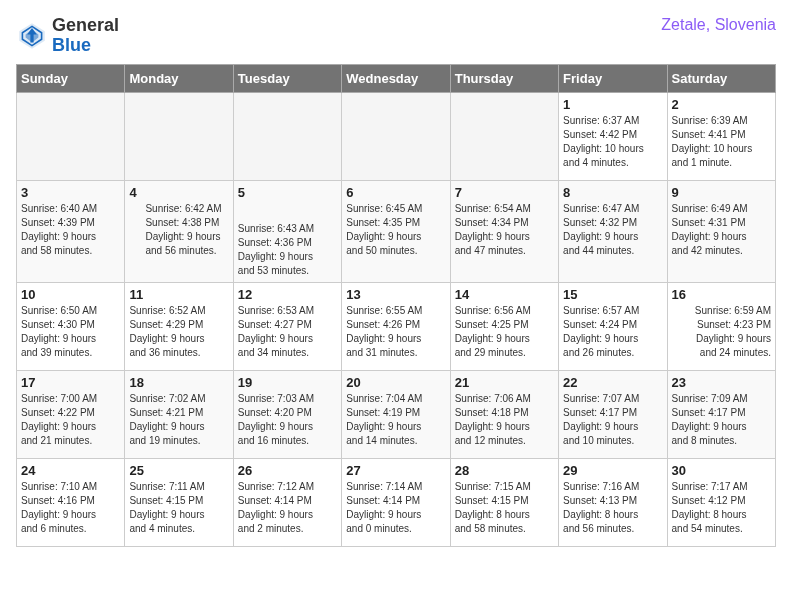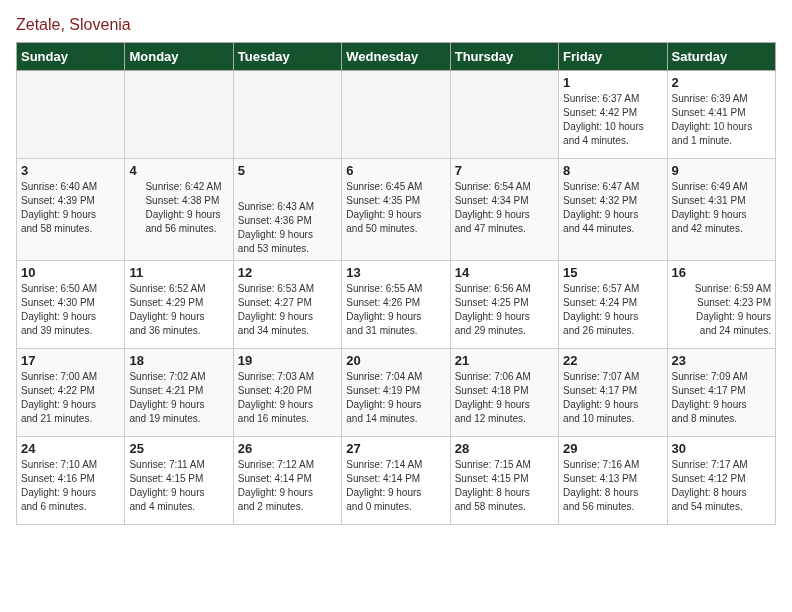--- a/index.html
+++ b/index.html
@@ -43,29 +43,29 @@
     .title-block {
       text-align: right;
     }
     .month-title {
       font-size: 36px;
       font-weight: normal;
       color: #333;
     }
     .location {
       font-size: 16px;
-      color: #7f1d1d;
+      color: #8b5cf6;
     }
     .calendar {
       width: 100%;
       border-collapse: collapse;
       font-size: 11px;
     }
     .calendar th {
-      background: #14532d;
+      background: #737373;
       color: #fff;
       padding: 6px 4px;
       text-align: left;
       font-size: 13px;
       font-weight: bold;
       border: 1px solid #aaa;
     }
     .calendar td {
       vertical-align: top;
       border: 1px solid #ccc;
@@ -93,20 +93,33 @@
       line-height: 1.4;
     }
     .calendar tbody tr td {
       height: 88px;
     }
   </style>
 </head>
 <body>
 
 <div class="header">
+  <div class="logo">
+    <svg class="logo-icon" viewBox="0 0 40 40">
+      <polygon points="20,4 36,14 36,26 20,36 4,26 4,14" fill="#1a6abf" opacity="0.15"></polygon>
+      <polygon points="20,8 32,16 32,24 20,32 8,24 8,16" fill="none" stroke="#1a6abf" stroke-width="2"></polygon>
+      <polygon points="20,12 28,18 28,22 20,28 12,22 12,18" fill="#1a6abf" opacity="0.5"></polygon>
+
+      <path d="M14,18 L20,10 L26,18 L22,18 L22,28 L18,28 L18,18 Z" fill="#1a6abf"></path>
+    </svg>
+    <div class="logo-text">
+      <span class="logo-general">General</span>
+      <span class="logo-blue">Blue</span>
+    </div>
+  </div>
   <div class="title-block">
     <div class="location">Zetale, Slovenia</div>
   </div>
 </div>
 
 <table class="calendar">
   <thead>
     <tr>
     <th>Sunday</th>
         <th>Monday</th>

